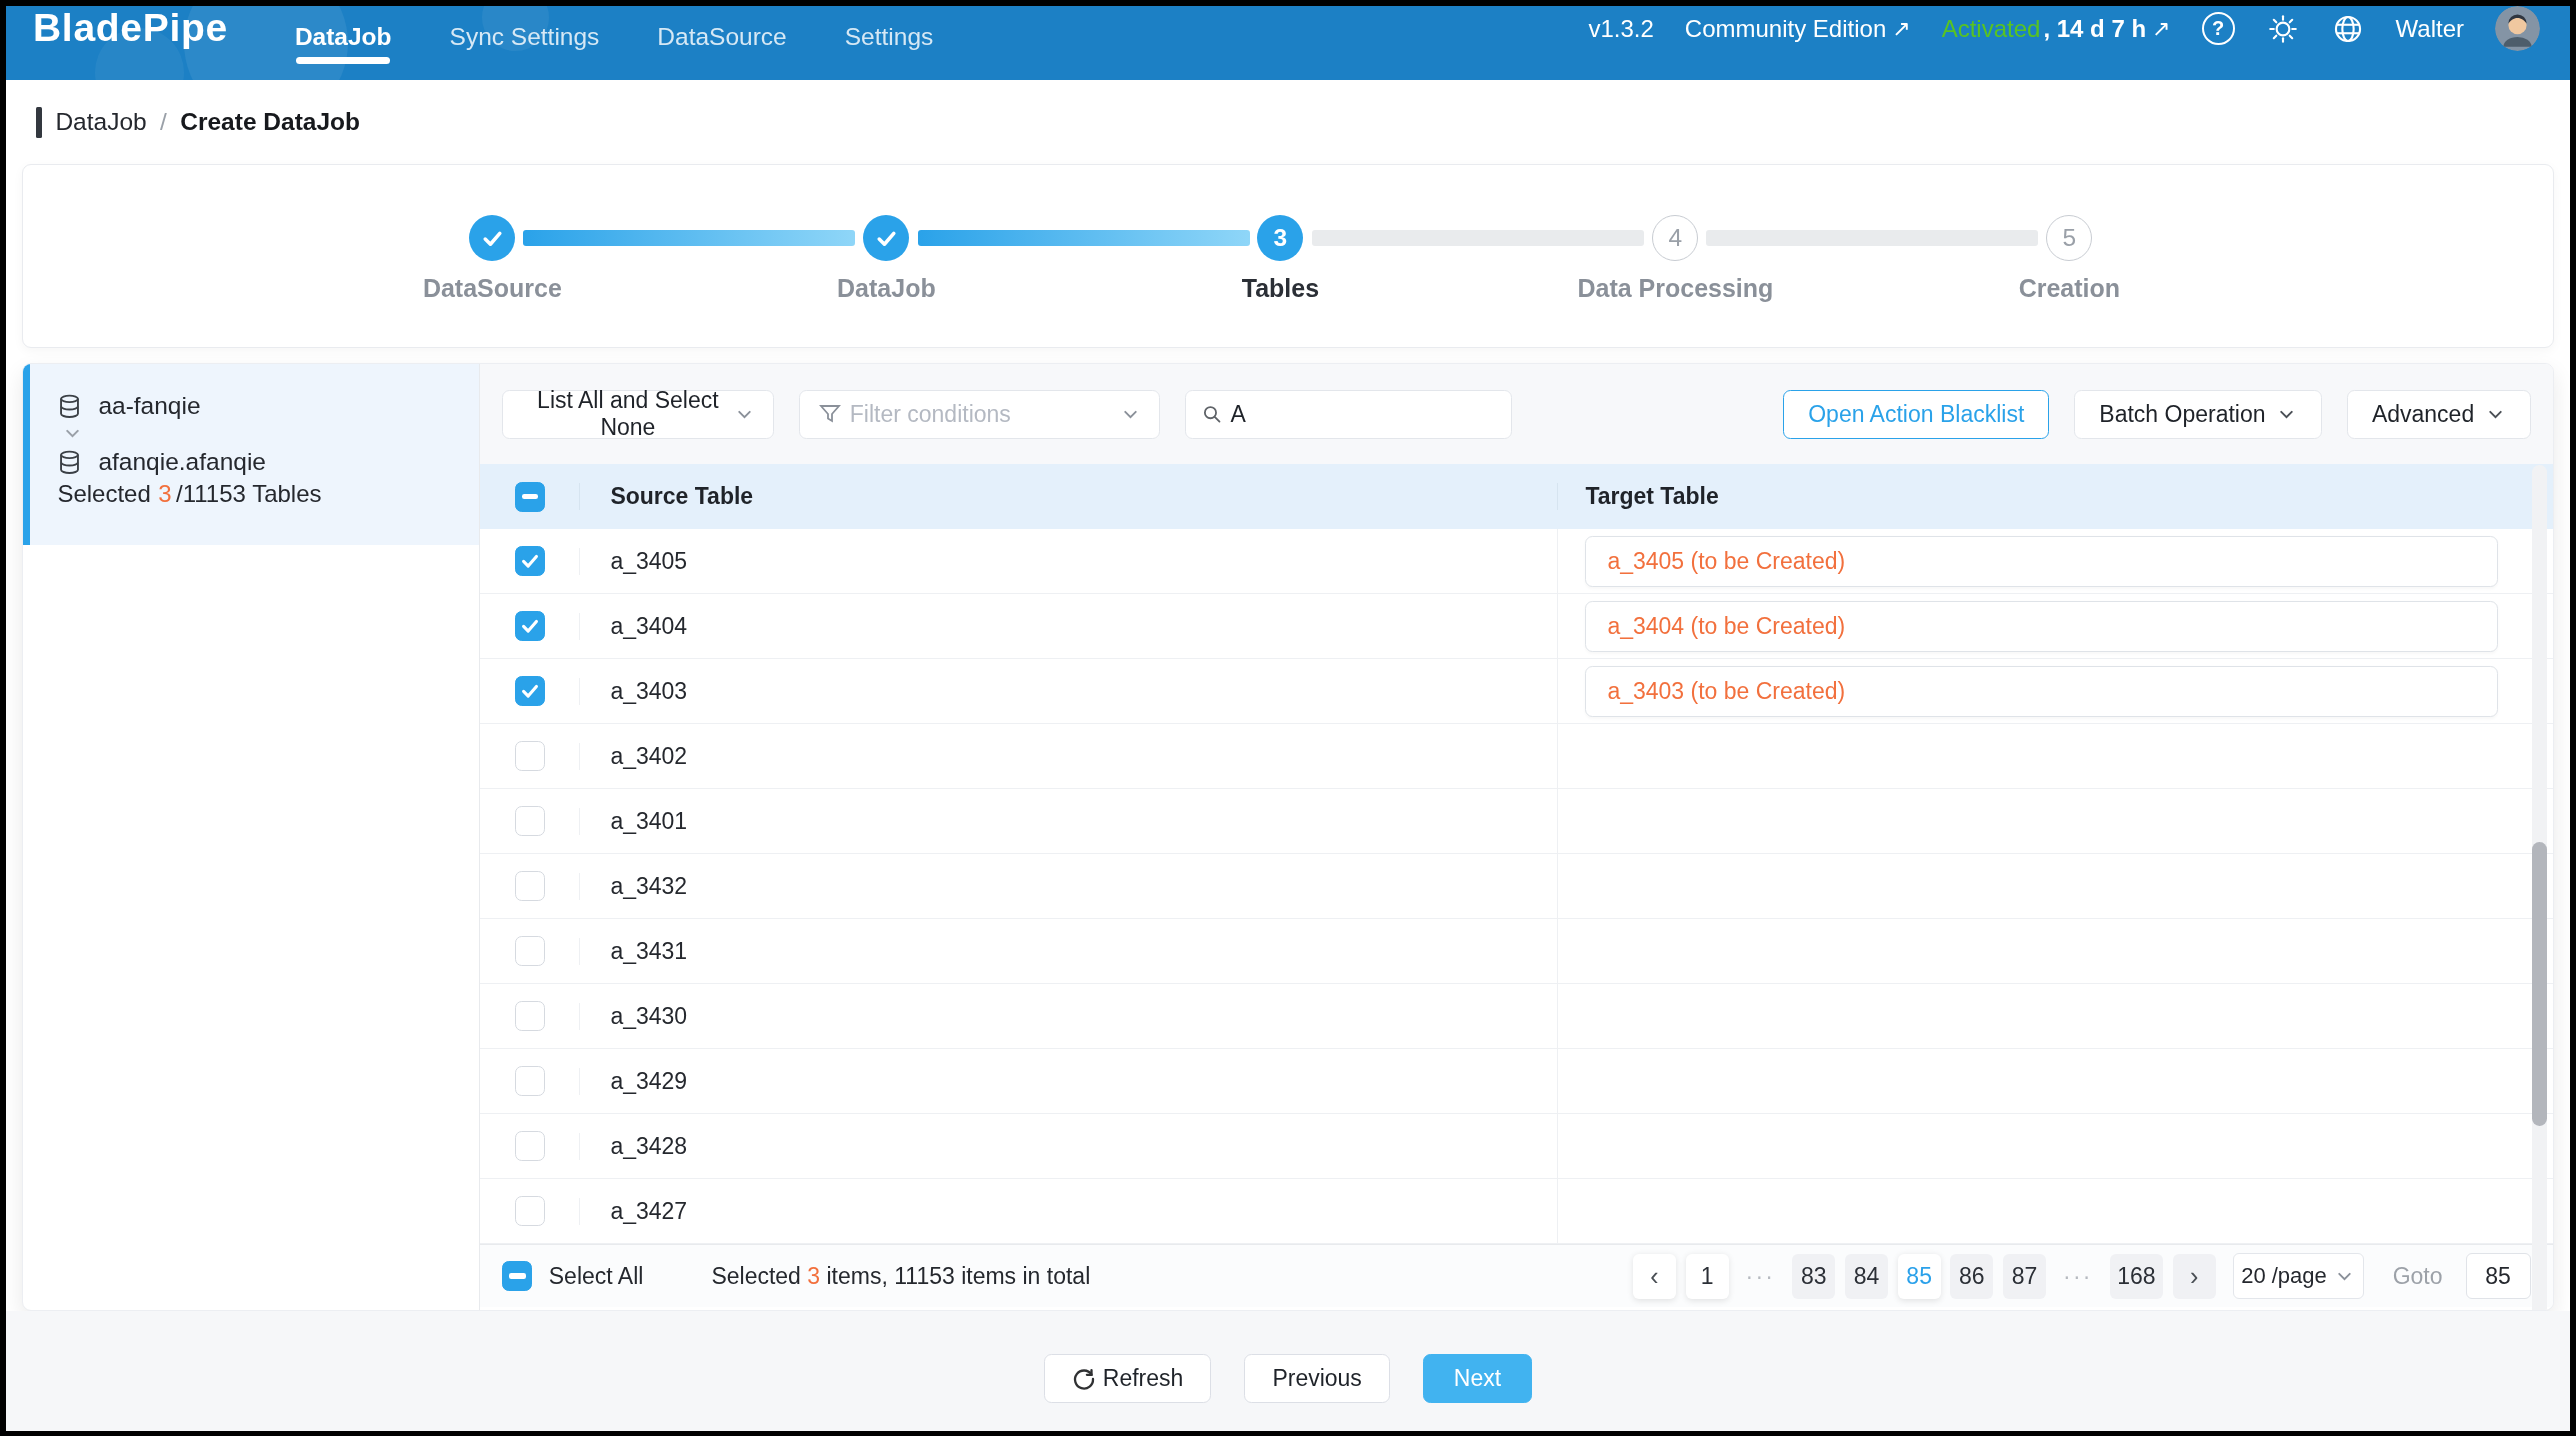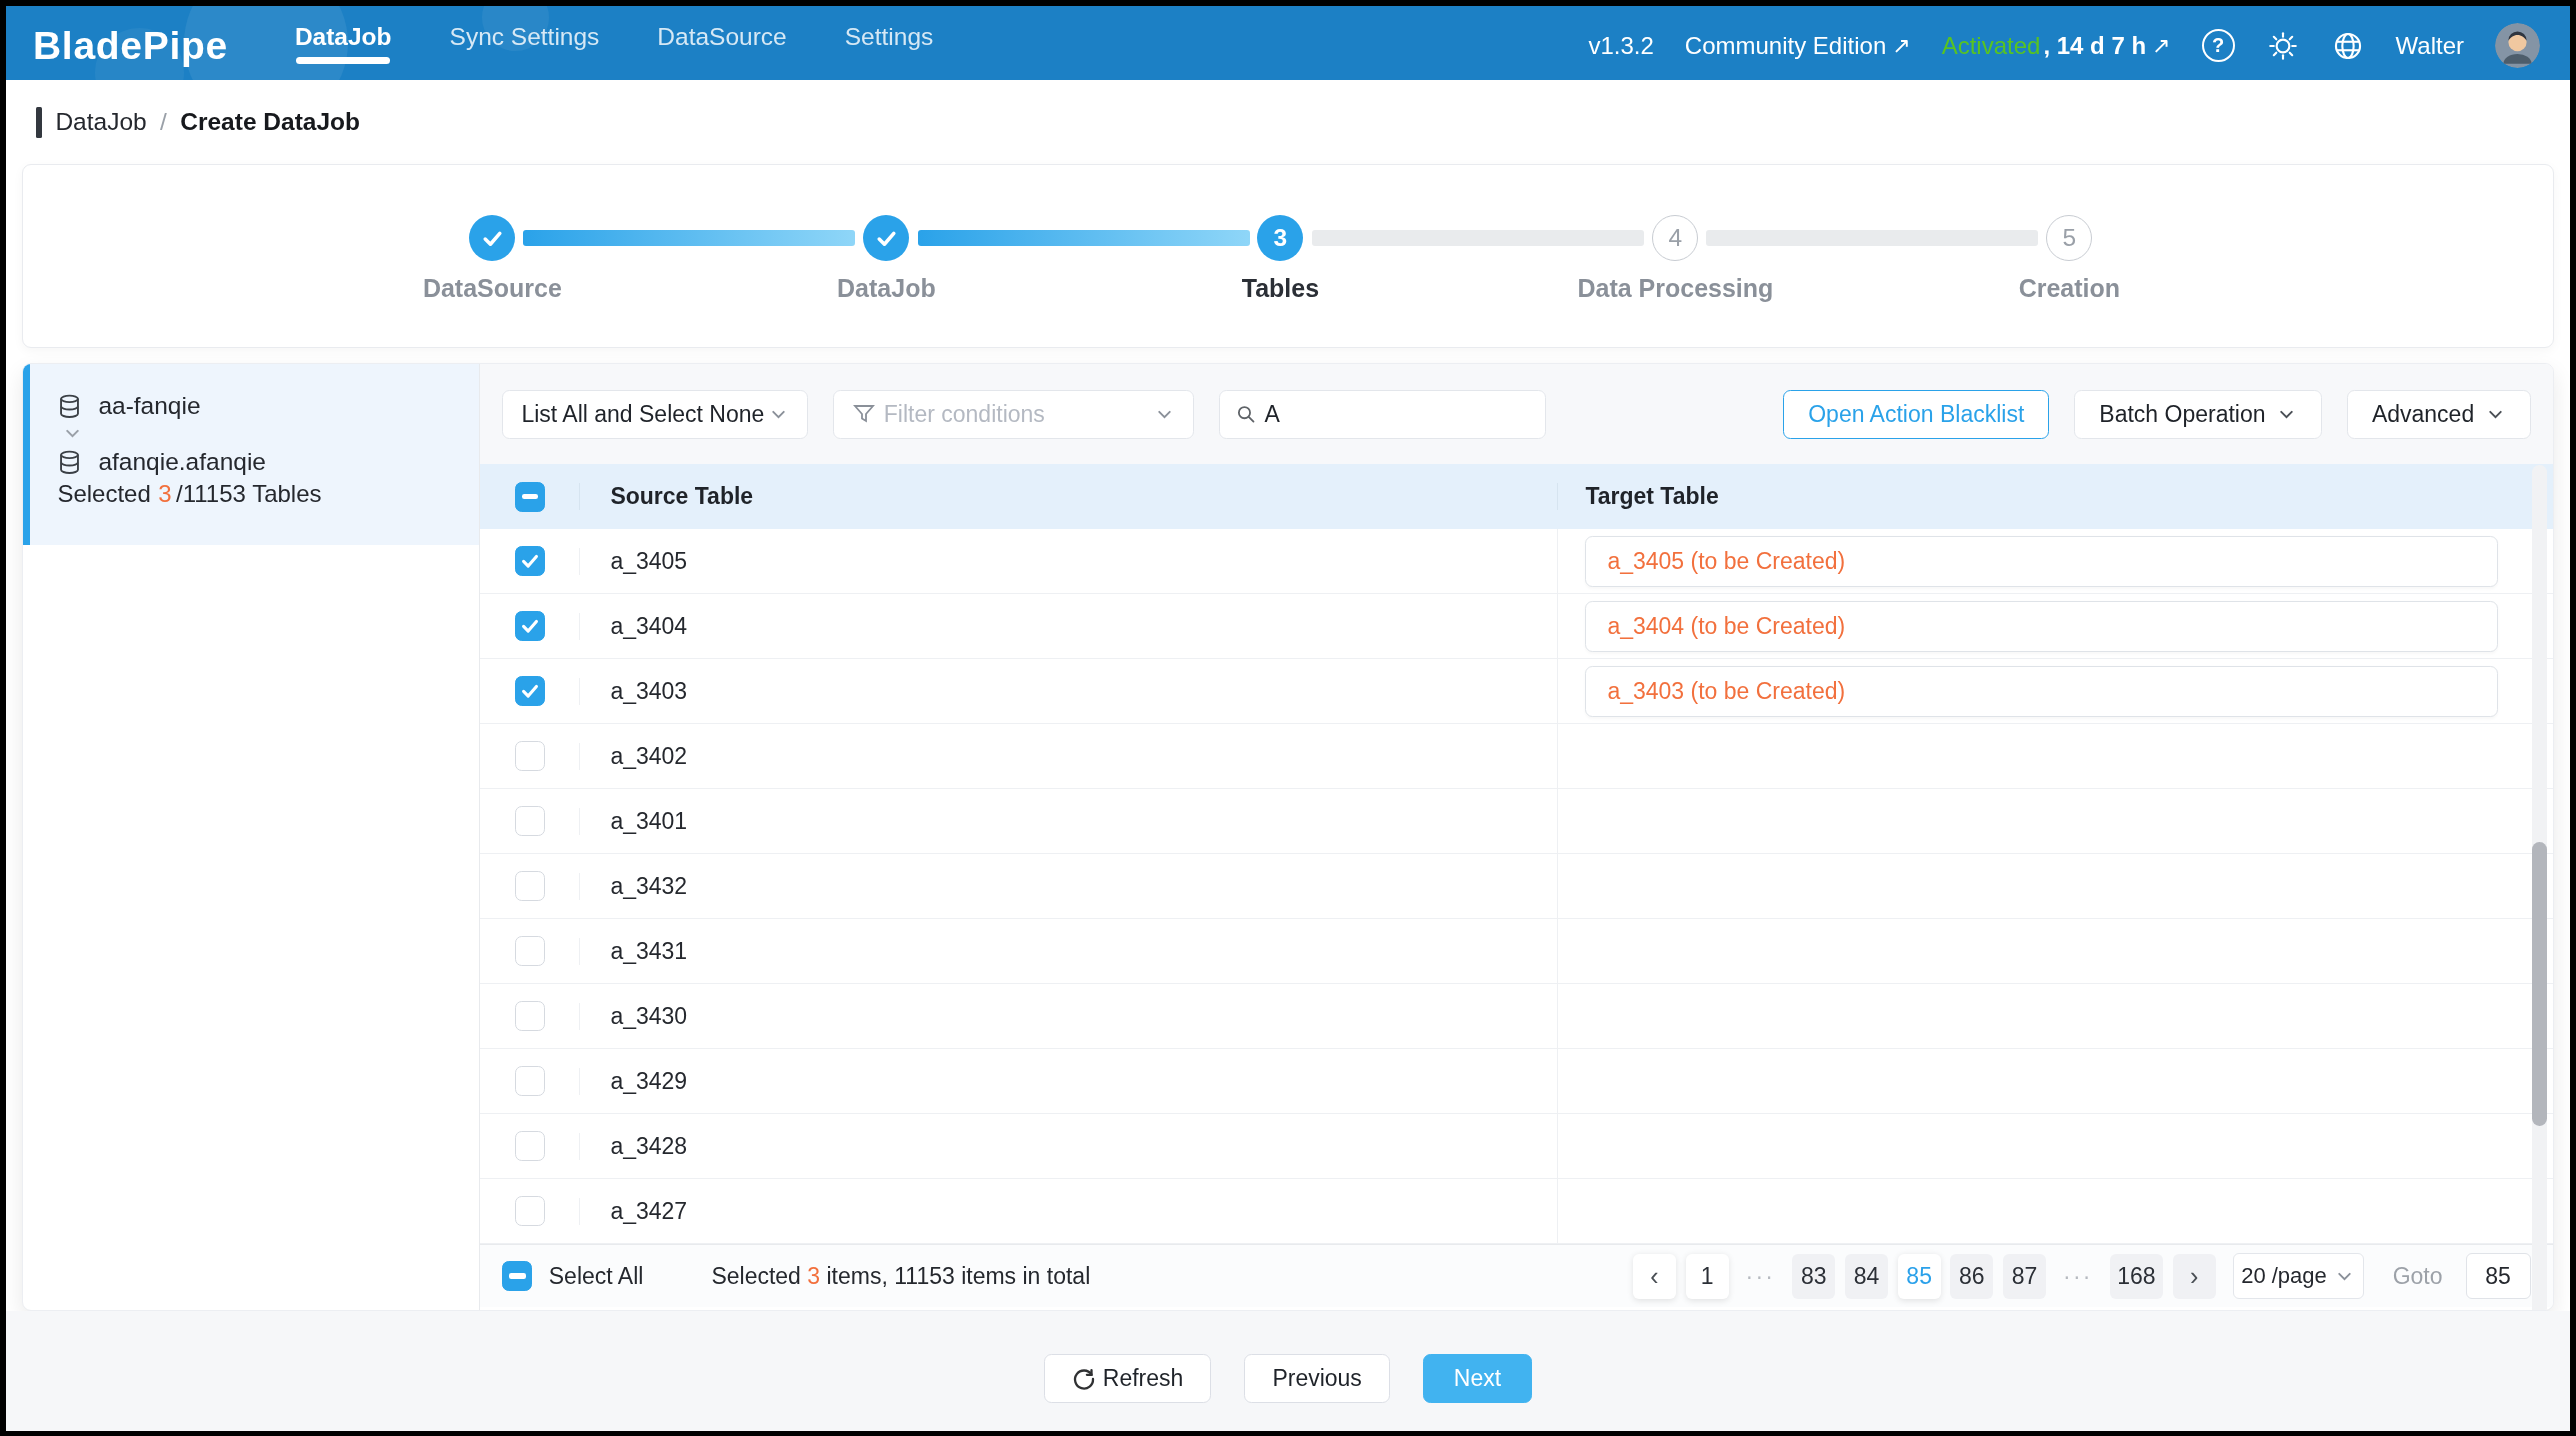--- a/index.html
+++ b/index.html
@@ -6,21 +6,21 @@
   html,body { width: 2576px; height: 1437px; }
   body {
     font-family: "Liberation Sans", sans-serif;
     background: #ffffff;
     border: 6px solid #000;
     display: flex; flex-direction: column;
     overflow: hidden;
     color: #25282e;
   }
   
-  .navbar { height: 74px; flex: 0 0 74px; background: #1c80c5; display: flex; align-items: flex-end;
+  .navbar { height: 74px; flex: 0 0 74px; background: #1c80c5; display: flex; align-items: flex-start;
             padding: 0 30px 12px 27px; position: relative; overflow: hidden; }
   .nav-deco { position: absolute; border-radius: 50%; background: rgba(255,255,255,0.07); }
   .d1 { width: 164px; height: 164px; left: 178px; top: -45px; }
   .d2 { width: 89px; height: 89px; left: 89px; top: 22px; background: rgba(255,255,255,0.05);}
   .d3 { width: 67px; height: 67px; left: 476px; top: -22px; background: rgba(255,255,255,0.06);}
   .logo { font-size: 39px; font-weight: bold; color: #fff; letter-spacing: 0.7px; margin-right: 67px; z-index: 1; }
   .nav-tabs { display: flex; height: 100%; align-items: center; gap: 58px; z-index: 1; }
   .nav-tab { font-size: 24.5px; color: rgba(255,255,255,0.82); height: 100%; display: flex; align-items: center; position: relative; cursor: pointer; }
   .nav-tab.active { color: #fff; font-weight: bold; }
   .nav-tab.active::after { content:""; position: absolute; left: 1.5px; right: 1.5px; bottom: 4.5px; height: 6.7px; background: #fff; border-radius: 3.7px; }
@@ -64,21 +64,21 @@
   .ds-selected { position: absolute; left: 34px; top: 116px; font-size: 24px; color: #25282e; }
   .ds-selected .cnt { color: #f2703d; margin: 0 4.5px 0 7.4px; }
   .right-col { flex: 1; display: flex; flex-direction: column; position: relative; min-width: 0; }
   
   .toolbar { height: 100px; flex: 0 0 100px; background: #f7f8fa; display: flex; align-items: center; padding: 0 22px; gap: 25px; }
   .ctrl { height: 49px; background: #fff; border: 1.5px solid #e3e6eb; border-radius: 7.4px;
           display: flex; align-items: center; padding: 0 18px; font-size: 23px; color: #1f2329; cursor: pointer; }
   .ctrl .chev { margin-left: auto; }
   .ctrl svg.lead { width: 24px; height: 24px; margin-right: 7.4px; flex: 0 0 auto; }
   .chev svg { width: 21px; height: 21px; display: block; }
-  .ctrl.select1 { width: 306px; text-align: center; }
+  .ctrl.select1 { width: 272px; text-align: center; }
   .ctrl.select2 { width: 361px; color: #b4b9c2; }
   .search-box { width: 327px; height: 49px; background: #fff; border: 1.5px solid #e3e6eb; border-radius: 7.4px;
                 display: flex; align-items: center; padding: 0 15px; }
   .search-box svg { width: 24px; height: 24px; margin-right: 7.4px; }
   .search-box input { border: none; outline: none; font-size: 23px; width: 100%; font-family: "Liberation Sans", sans-serif; color: #1f2329; background: transparent; }
   .tb-spacer { flex: 1; }
   .btn { height: 49px; display: inline-flex; align-items: center; justify-content: center; border-radius: 7.4px;
          font-size: 23px; cursor: pointer; background: #fff; border: 1.5px solid #e3e6eb; color: #1f2329; padding: 0 24px; white-space: nowrap; }
   .btn.outline-blue { border-color: #2aa2e9; color: #2aa2e9; }
   .btn .chev { margin-left: 10.4px; }

